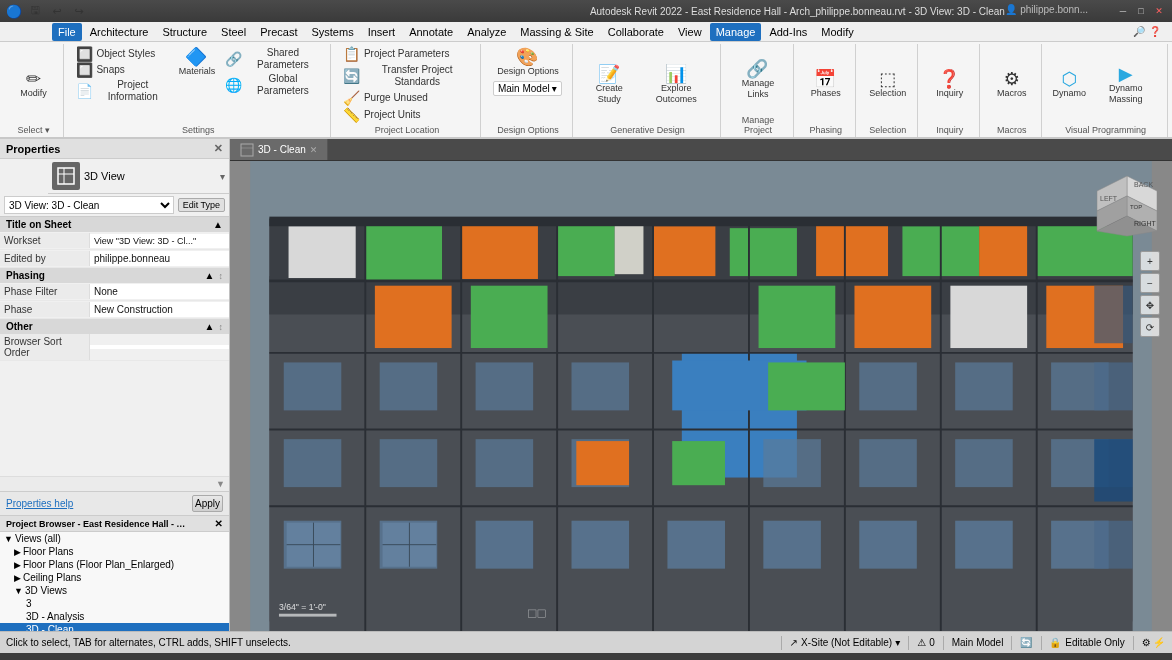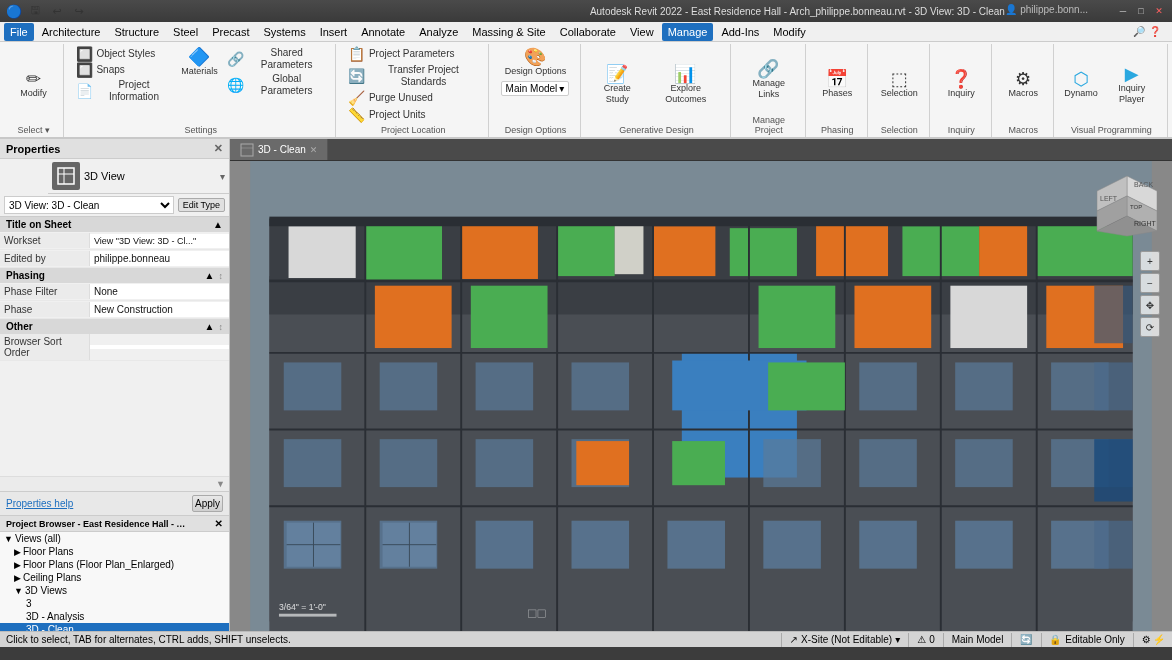--- a/index.html
+++ b/index.html
@@ -298,21 +298,21 @@
       width: 20px; height: 20px;
       background: rgba(255,255,255,0.7);
       border: 1px solid #999;
       display: flex; align-items: center; justify-content: center;
       font-size: 10px; cursor: pointer; border-radius: 2px;
       color: #333;
     }
 
     
     #status-bar {
-      height: 16px;
+      height: 22px;
       background: #d4d4d4;
       border-top: 1px solid #bbb;
       display: flex;
       align-items: center;
       padding: 0 6px;
       gap: 8px;
       font-size: 10px;
     }
     .status-item { display: flex; align-items: center; gap: 3px; }
     .status-sep { width: 1px; height: 14px; background: #aaa; }
@@ -342,21 +342,21 @@
   <div class="title-text" style="font-size:10px;color:#ddd;">Autodesk Revit 2022 - East Residence Hall - Arch_philippe.bonneau.rvt - 3D View: 3D - Clean</div>
   <div class="title-icons">
     <span style="font-size:10px;color:#bbb;margin-right:24px;">👤 <span>philippe.bonn...</span></span>
     <span class="title-icon">─</span>
     <span class="title-icon">□</span>
     <span class="title-icon" style="color:#ff6060;">✕</span>
   </div>
 </div>
 
 <div id="menu-bar">
-  <div class="menu-item" style="background:#1e6fbf;color:white;">File</div>
+  <div class="menu-item" style="background:#1e6fbf;color:white;margin-left:48px;">File</div>
   <div class="menu-item">Architecture</div>
   <div class="menu-item">Structure</div>
   <div class="menu-item">Steel</div>
   <div class="menu-item">Precast</div>
   <div class="menu-item">Systems</div>
   <div class="menu-item">Insert</div>
   <div class="menu-item">Annotate</div>
   <div class="menu-item">Analyze</div>
   <div class="menu-item">Massing &amp; Site</div>
   <div class="menu-item">Collaborate</div>
@@ -519,21 +519,21 @@
     </div>
 
     <div class="ribbon-group">
       <div class="ribbon-group-items">
         <div class="ribbon-btn">
           <div class="btn-icon" style="color:#2aa8e0;">⬡</div>
           <div>Dynamo</div>
         </div>
         <div class="ribbon-btn">
           <div class="btn-icon" style="color:#2aa8e0;">▶</div>
-          <div>Inquiry Player</div>
+          <div>Dynamo Massing</div>
         </div>
       </div>
       <div class="ribbon-group-label">Visual Programming</div>
     </div>
   </div>
 </div>
 
 <div id="main-area" style="height:calc(660px - 22px - 20px - 104px - 22px);">
 
   <div id="side-panel">

